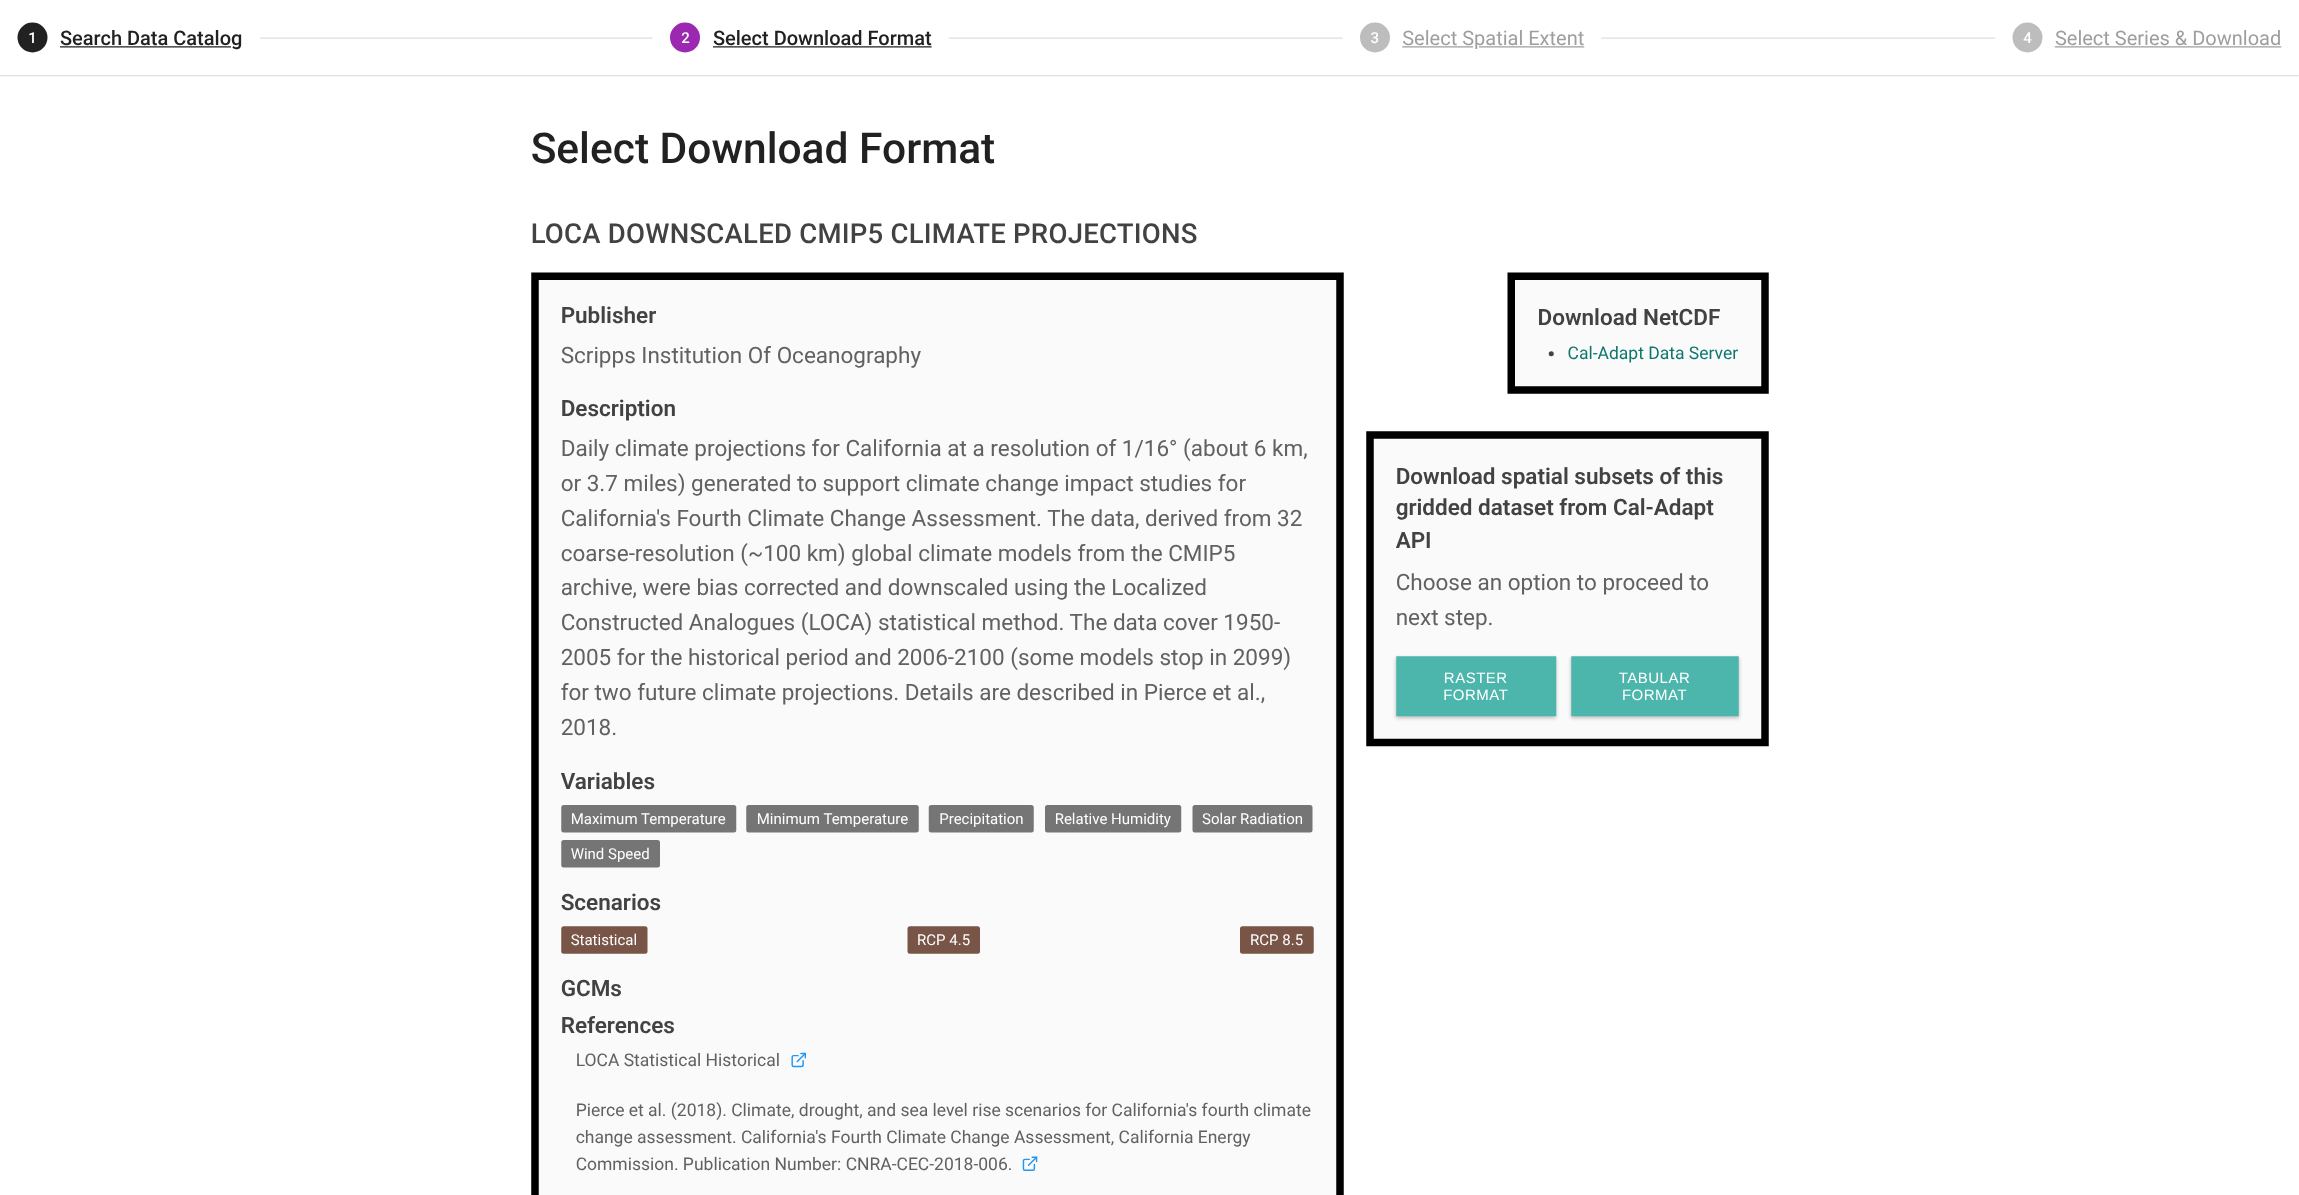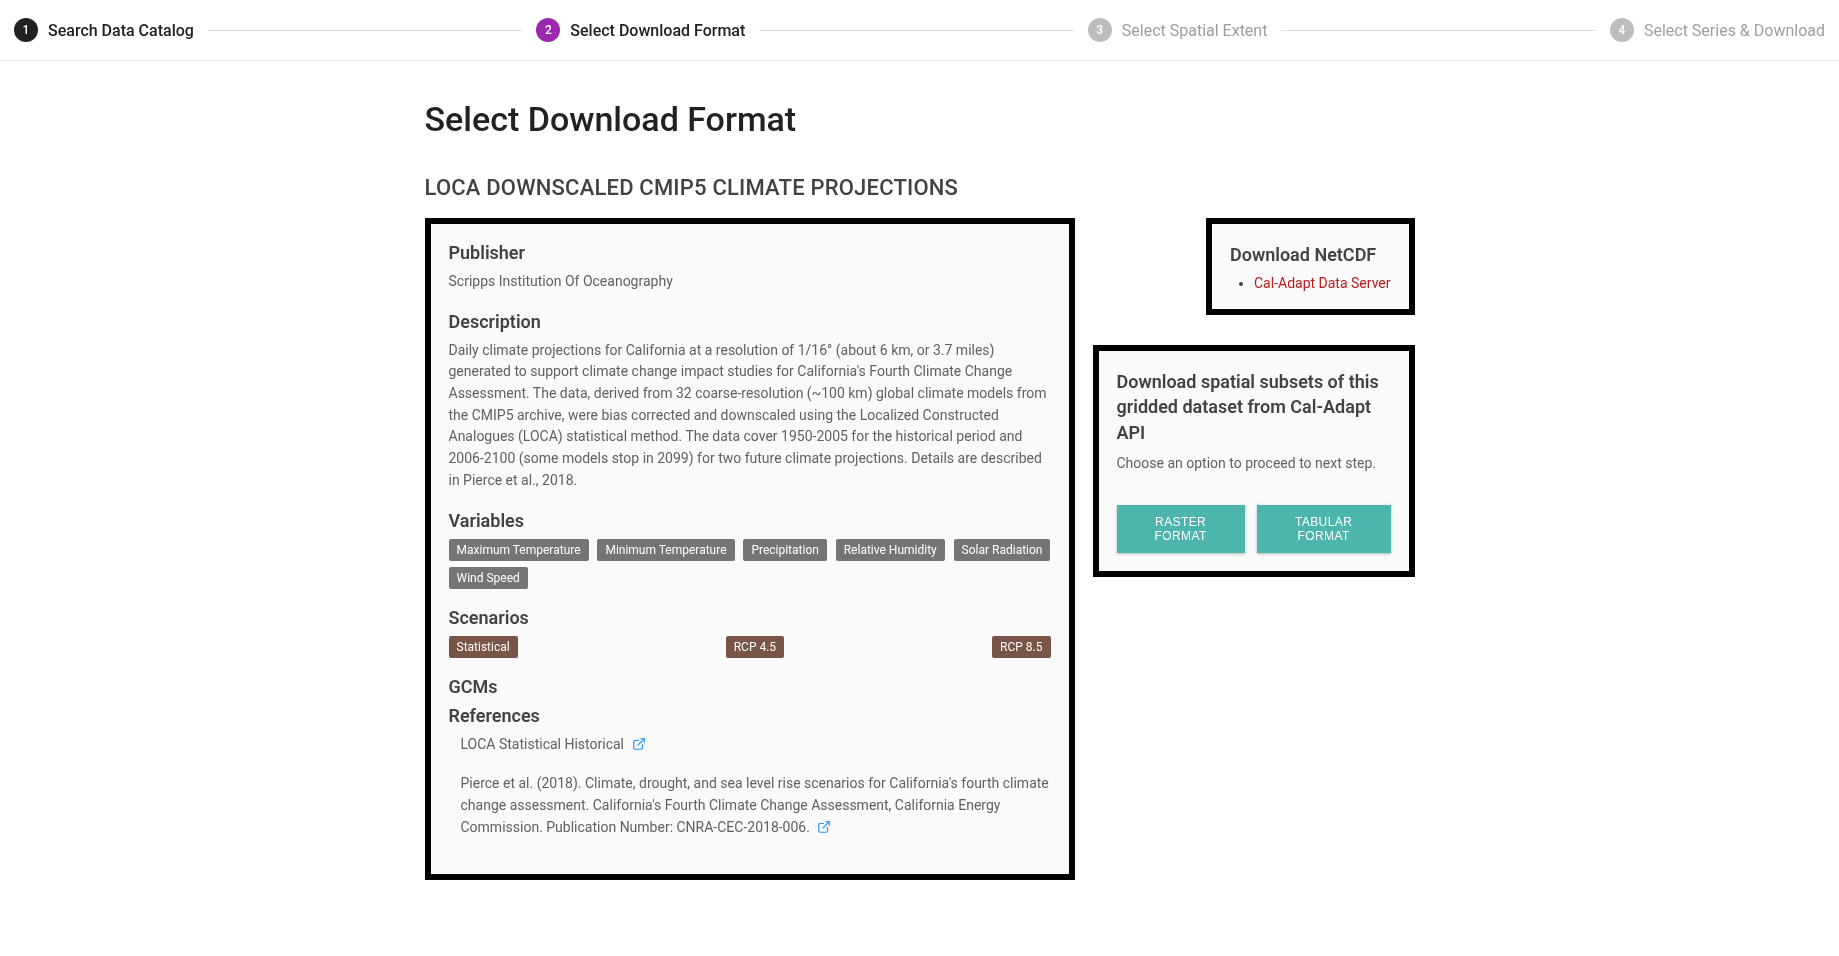--- a/index.html
+++ b/index.html
@@ -25,21 +25,21 @@
     width: 24px; height: 24px;
     border-radius: 50%;
     display: inline-flex; align-items: center; justify-content: center;
     font-size: 12px; font-weight: 500;
     color: #fff;
     margin-right: 10px;
   }
   .bg-dark { background:#212121; }
   .bg-purple { background:#9c27b0; }
   .bg-grey { background:#bdbdbd; }
-  .step-label { font-size: 16px; font-weight: 500; color:#212121; }
+  .step-label { font-size: 16px; font-weight: 500; color:#212121;text-decoration:underline; }
   .step-label.muted { color:#9e9e9e; font-weight:400; }
   .step-sep {
     flex: 1;
     height: 1px;
     background: #e0e0e0;
     margin: 0 14px;
   }
   .page {
     max-width: 990px;
     margin: 0 auto;
@@ -60,39 +60,38 @@
     border:6px solid #000000;
     padding:18px;
   }
   .left { flex:1; min-width:0; }
   .right { width:322px; display:flex; flex-direction:column; gap:30px;align-items:flex-end; }
   h3.sec {
     font-size:18px; font-weight:600; color:#424242;
     margin:0 0 8px;
   }
   .right h3.sec { line-height:1.4; }
-  p.body { font-size:14px; line-height:1.55; color:#616161; margin:0 0 18px; }
+  p.body { font-size:18px; line-height:1.55; color:#616161; margin:0 0 18px; }
   .chips { display:flex; flex-wrap:wrap; gap:6px; margin-bottom:18px;justify-content:space-between; }
   .chip {
     font-size:12px; color:#fff; padding:4px 8px; border-radius:2px;
   }
   .chip-gray { background:#757575; }
   .chip-brown { background:#795548; }
   .chip-blue { background:#3f6693; }
   ul.link-list { margin:6px 0 0 0; padding-left:24px; }
   ul.link-list li { margin:0; }
-  a.link { color:#b91c1c; text-decoration:none; }
+  a.link { color:#0f766e; text-decoration:none; }
   .btn-row { display:flex; gap:12px; margin-top:16px; }
   .btn-teal {
     background:#4db6ac; color:#fff;
     border:none; padding:10px 16px;
     font-size:12px; font-weight:500; letter-spacing:0.4px;
     cursor:pointer;
     box-shadow:0 1px 3px rgba(0,0,0,0.25);
-    margin-top:15px;
   }
   .ref-block { margin:0 0 18px 12px; color:#616161; line-height:1.55; }
   .ref-block a.link-inline { color:#616161; text-decoration:none; }
   svg.extlink { display:inline-block; vertical-align:-2px; margin-left:4px; }
 </style>
 </head>
 <body>
 
 <div class="stepper">
   <div class="step">

